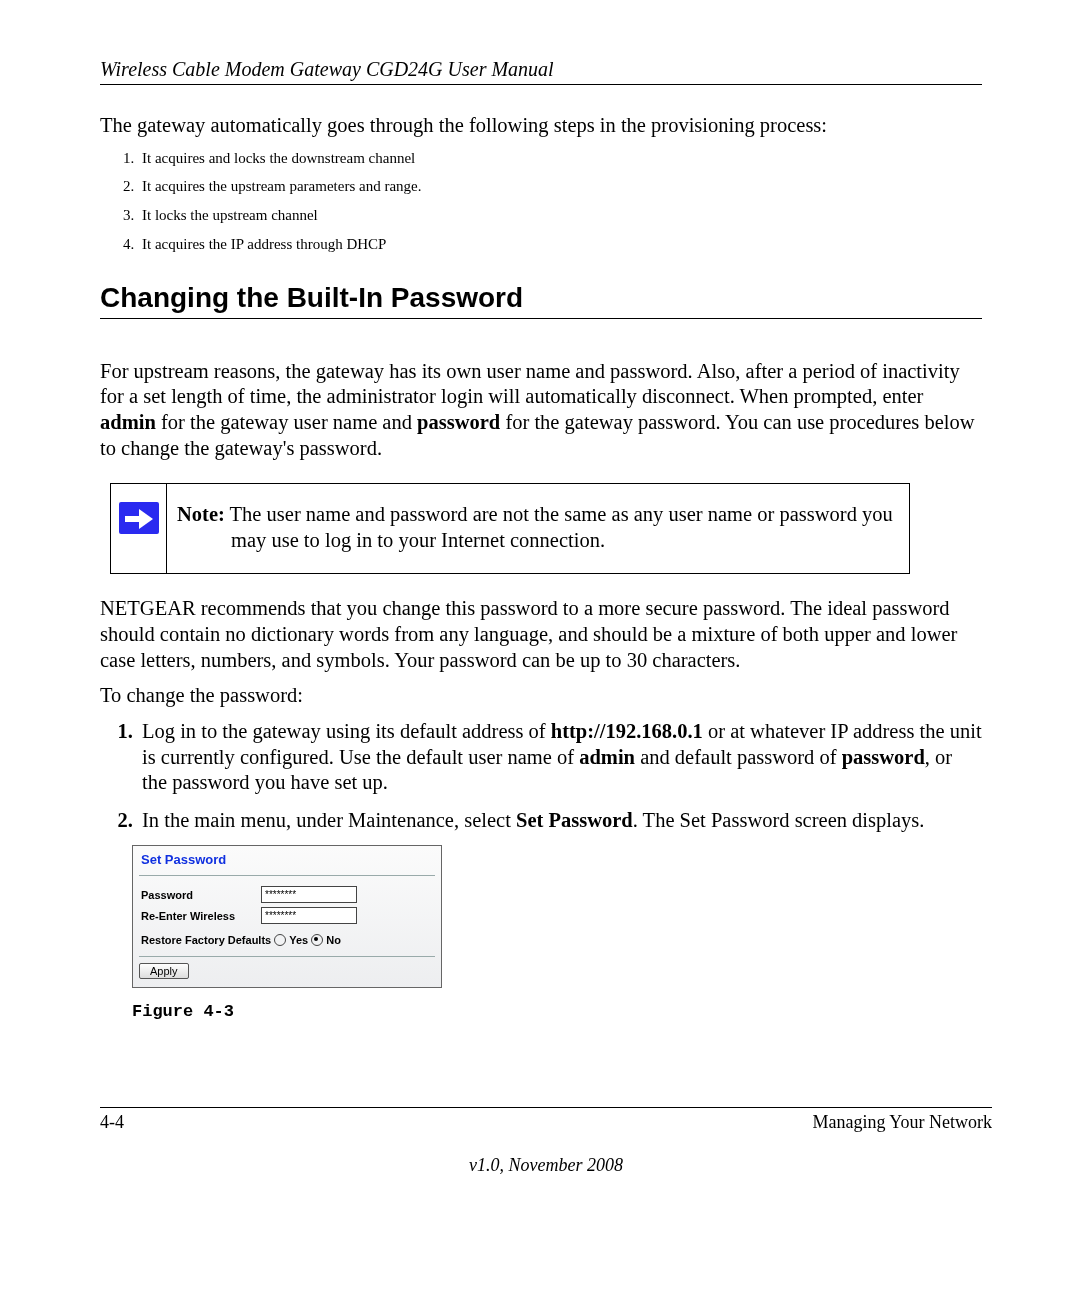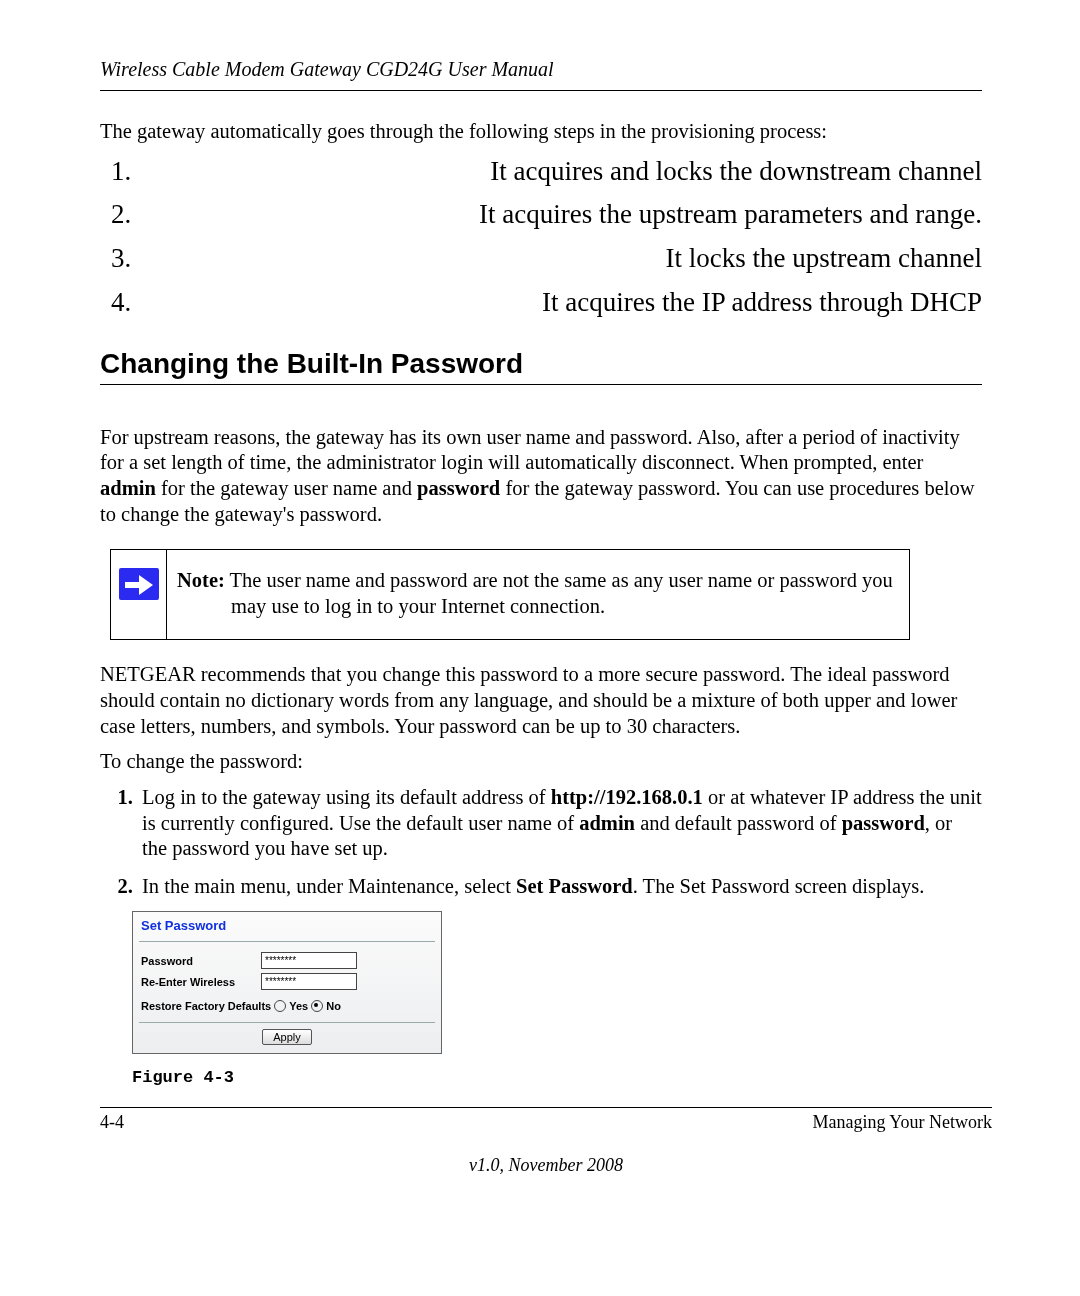--- a/index.html
+++ b/index.html
@@ -9,38 +9,37 @@
     color: #000;
     width: 1080px;
     height: 1296px;
     position: relative;
   }
   .page {
     padding: 58px 98px 0 100px;
   }
   .header-line {
     border-bottom: 1.5px solid #000;
-    padding-bottom: 9px;
+    padding-bottom: 3px;
     margin-bottom: 28px;
   }
   .header-title {
     font-style: italic;
     font-size: 20px;
   }
   .body-text {
     font-size: 20.5px;
     line-height: 1.25;
     margin: 0 5px 10px 0;
   }
   ol.num-list {
     margin: 2px 0 28px 0;
     padding-left: 38px;
-    font-size: 27px;
+    font-size: 15px;
     line-height: 1.25;
-    text-align: right;
   }
   ol.num-list li { padding-left: 4px; margin-bottom: 10px; }
   ol.bold-list {
     margin: 6px 0 10px 0;
     padding-left: 38px;
     font-size: 20.5px;
     line-height: 1.25;
   }
   ol.bold-list li { padding-left: 4px; margin-bottom: 12px; }
   ol.bold-list li::marker { font-weight: bold; }
@@ -117,21 +116,21 @@
   .fig-hr { border-top:1px solid #9aa; margin: 6px 6px 10px 6px; }
   .fig-row { display:flex; align-items:center; padding: 0 8px 4px 8px; }
   .fig-label { width: 120px; font-weight:bold; font-size:11px; }
   .fig-input {
     border:0.5px solid #444; background:#fff; height:15px; width:88px;
     font-size:10px; padding:0 3px; line-height:15px;
   }
   .fig-restore { font-weight:bold; font-size:11px; padding: 6px 8px 10px 8px; display:flex; align-items:center; gap:3px;}
   .radio { width:10px;height:10px;border:1px solid #444;border-radius:50%;display:inline-block;position:relative; }
   .radio.sel::after{content:"";position:absolute;left:2px;top:2px;width:4px;height:4px;background:#000;border-radius:50%;}
-  .fig-btn-row{ text-align:center; padding:6px 0 8px 0; border-top:1px solid #9aa; margin:0 6px;}
+  .fig-btn-row{ text-align:left; padding:6px 0 8px 0; border-top:1px solid #9aa; margin:0 6px;}
   .fig-btn{
     display:inline-block;border:1px solid #555;background:linear-gradient(#fff,#ddd);
     font-size:11px;padding:1px 10px;border-radius:2px;
   }
   .fig-caption{
     font-family: Liberation Mono, monospace;
     font-weight:bold; font-size:17px;
     margin: 14px 0 0 32px;
   }
   .footer {

